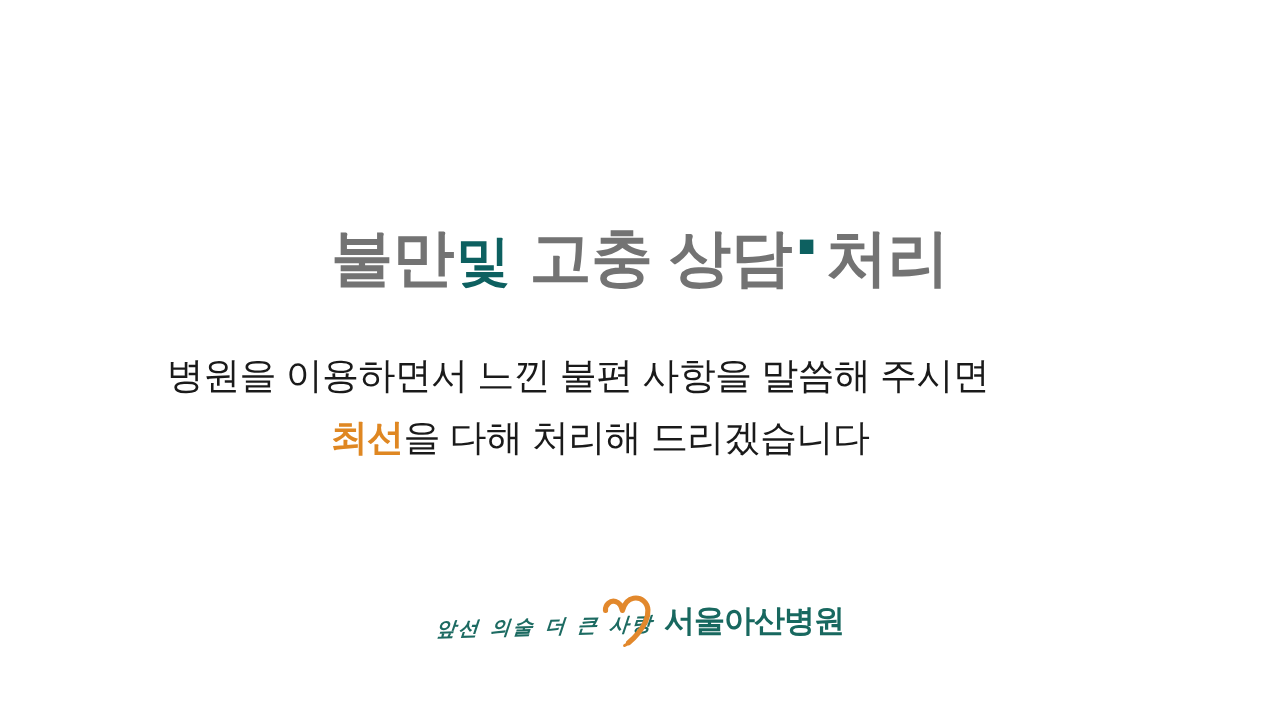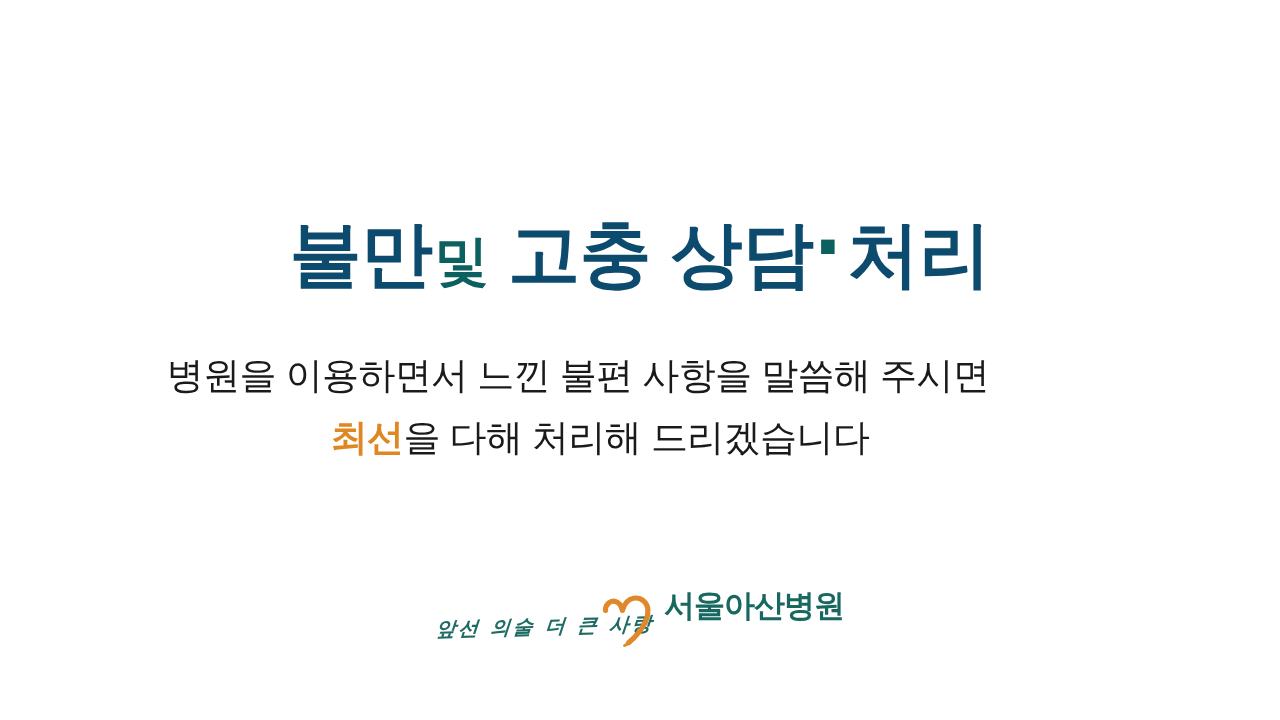--- a/index.html
+++ b/index.html
@@ -28,23 +28,23 @@
   .title-block {
     position: absolute;
     left: 0;
     top: 198px;
     width: 1280px;
     text-align: center;
     line-height: 1;
     white-space: nowrap;
   }
   .title-main {
-    font-size: 72px;
+    font-size: 62px;
     font-weight: 700;
-    color: #0c4a6e;
+    color: #737373;
     letter-spacing: -0.5px;
     vertical-align: baseline;
   }
   .title-small {
     font-size: 54px;
     font-weight: 700;
     color: #0d6060;
     letter-spacing: -0.5px;
     vertical-align: baseline;
     padding: 0 2px;
@@ -127,21 +127,21 @@
     display: block;
     width: 56px;
     height: 56px;
     overflow: visible;
   }
   .logo-wordmark {
     font-size: 31px;
     font-weight: 700;
     color: #18685f;
     letter-spacing: -1px;
-    margin-bottom: 23px;
+    margin-bottom: 8px;
     white-space: nowrap;
   }
 </style>
 </head>
 <body>
 
 <div class="slide">
 
   <div class="title-block">
     <span class="title-main">불만</span><span class="title-small">및</span><span class="title-space"></span><span class="title-main">고충 상담</span><span class="title-sep">·</span><span class="title-main">처리</span>

